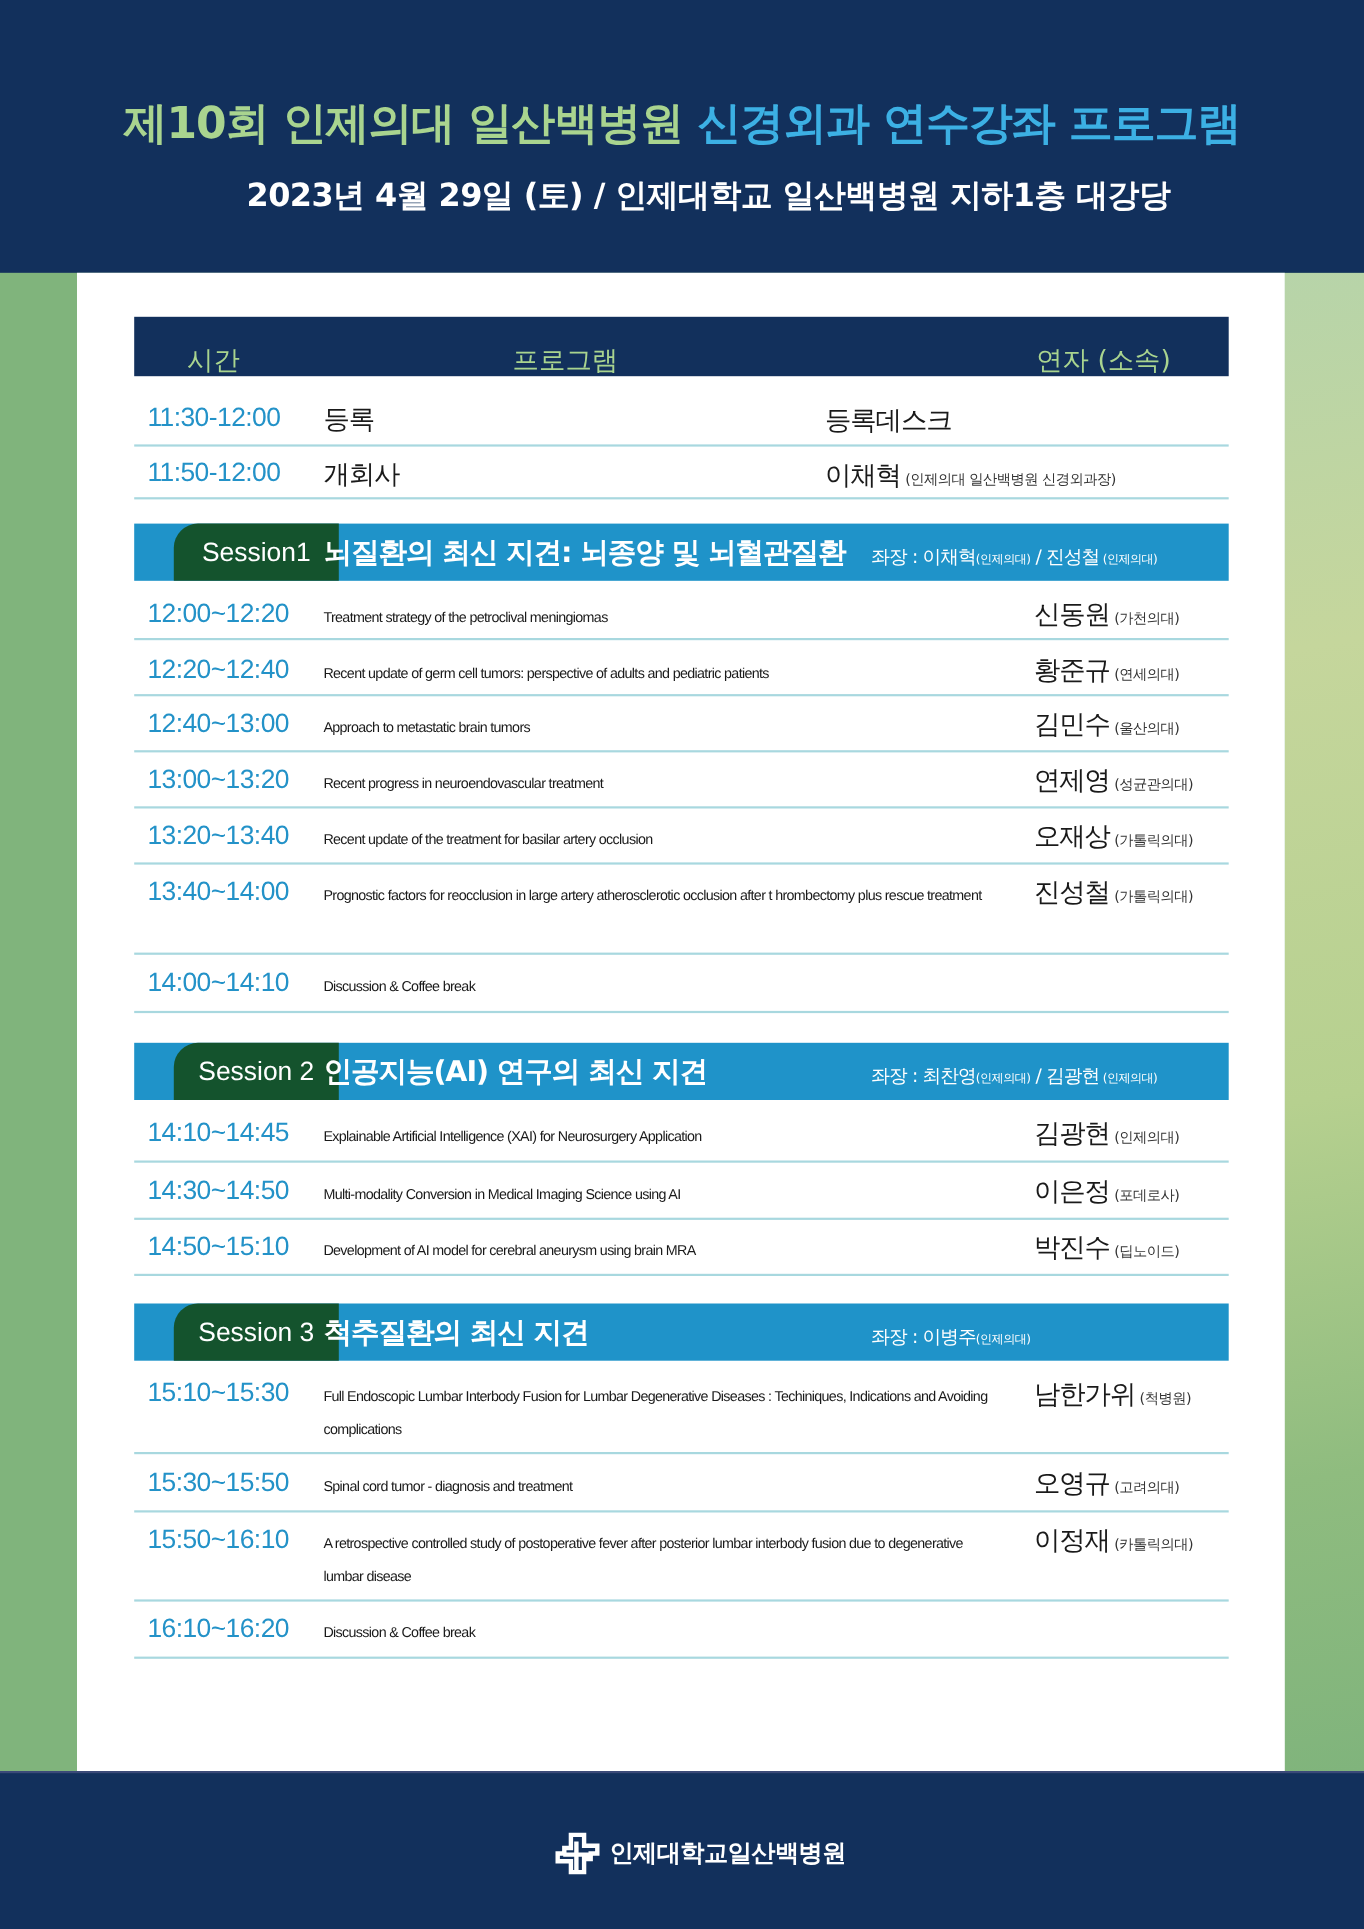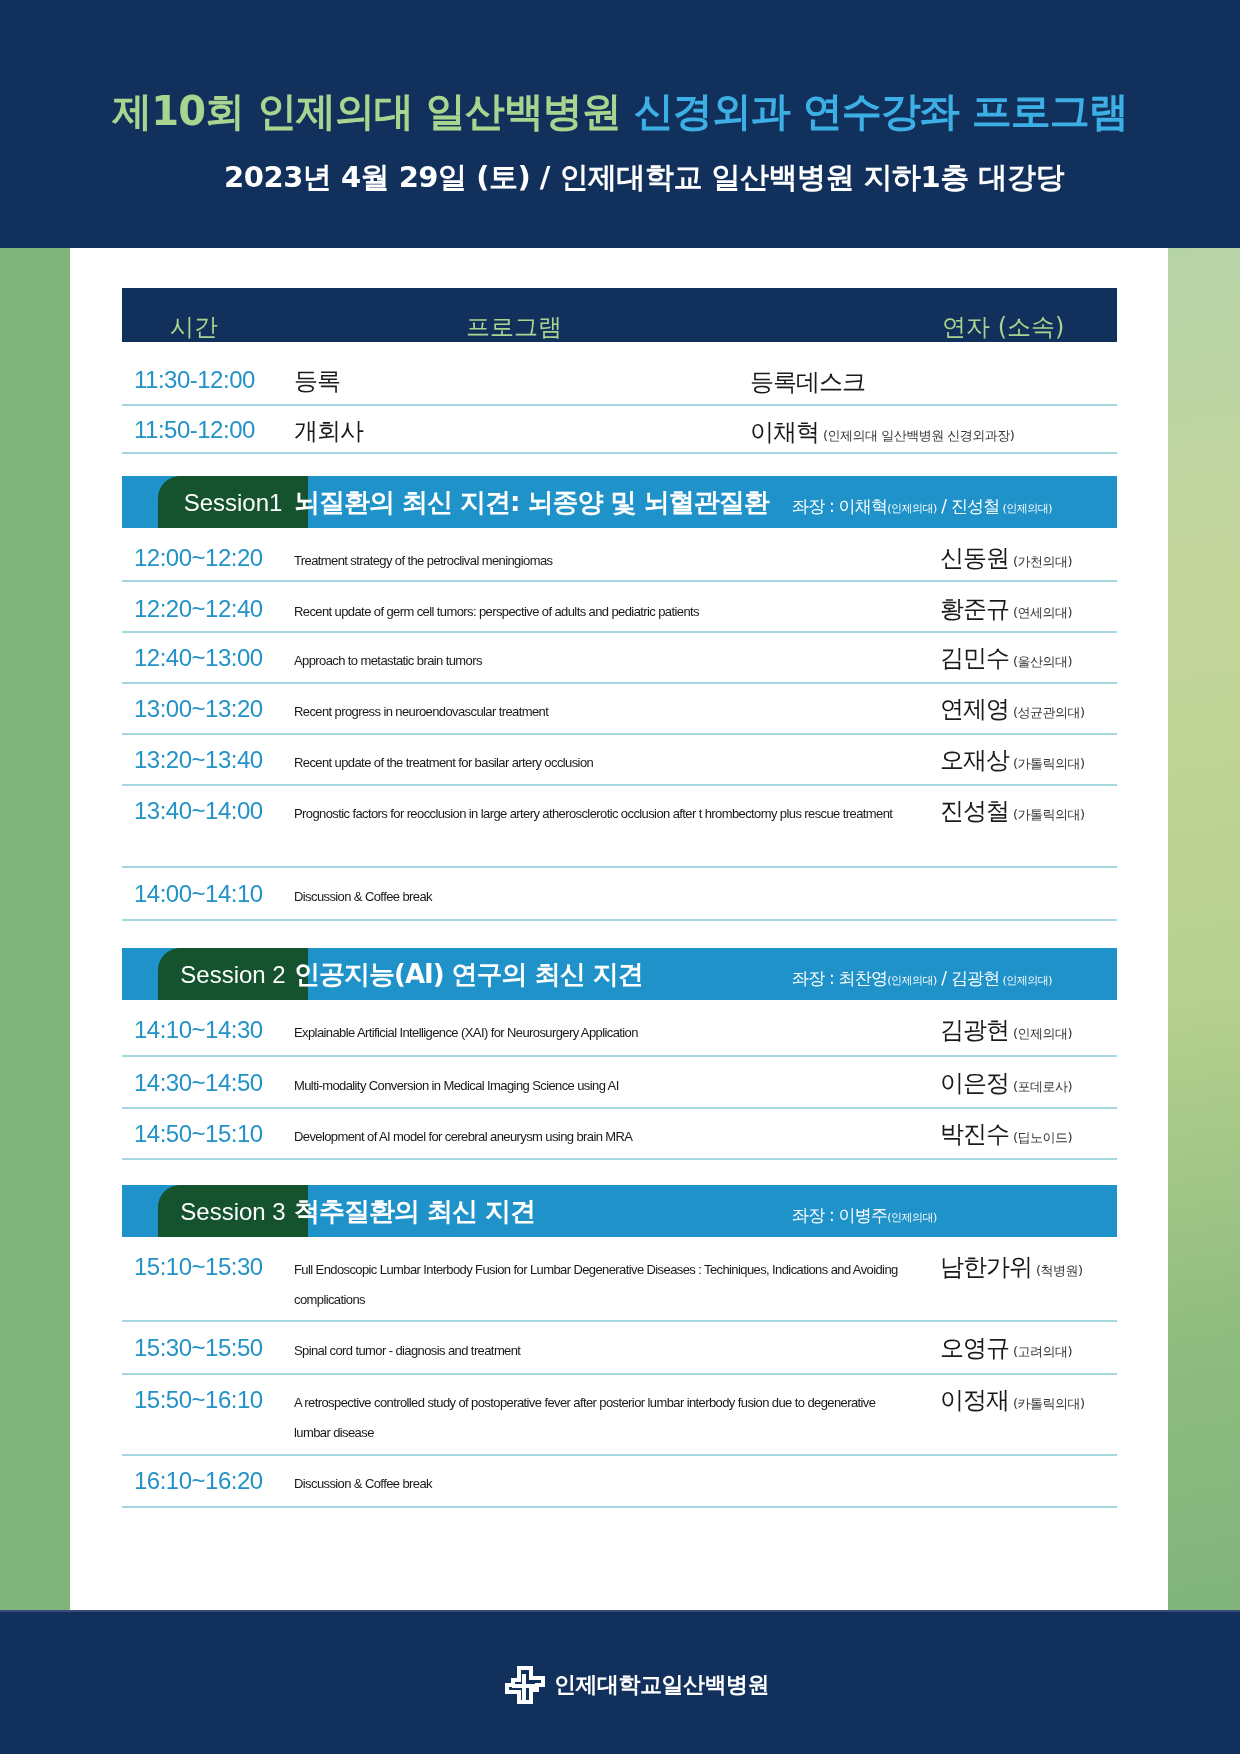--- a/index.html
+++ b/index.html
@@ -177,21 +177,21 @@
   <span class="prog" style="top:14px">Discussion &amp; Coffee break</span>
 </div>
 
 <div class="session" style="top:948px">
   <div class="tag">Session 2</div>
   <div class="stitle">인공지능(AI) 연구의 최신 지견</div>
   <div class="chair" style="left:670px"><span>좌장 : </span><span>최찬영</span><small>(인제의대)</small><span> / </span><span>김광현</span><small> (인제의대)</small></div>
 </div>
 
 <div class="row" style="top:1000px;height:57px">
-  <span class="time" style="top:16px">14:10~14:30</span>
+  <span class="time" style="top:16px">14:10~14:45</span>
   <span class="prog" style="top:18px">Explainable Artificial Intelligence (XAI) for Neurosurgery Application</span>
   <span class="speaker" style="top:14px"><span>김광현</span><span class="aff">(인제의대)</span></span>
 </div>
 <div class="row" style="top:1057px;height:52px">
   <span class="time" style="top:12px">14:30~14:50</span>
   <span class="prog" style="top:14px">Multi-modality Conversion in Medical Imaging Science using AI</span>
   <span class="speaker" style="top:10px"><span>이은정</span><span class="aff">(포데로사)</span></span>
 </div>
 <div class="row" style="top:1109px;height:51px">
   <span class="time" style="top:11px">14:50~15:10</span>

